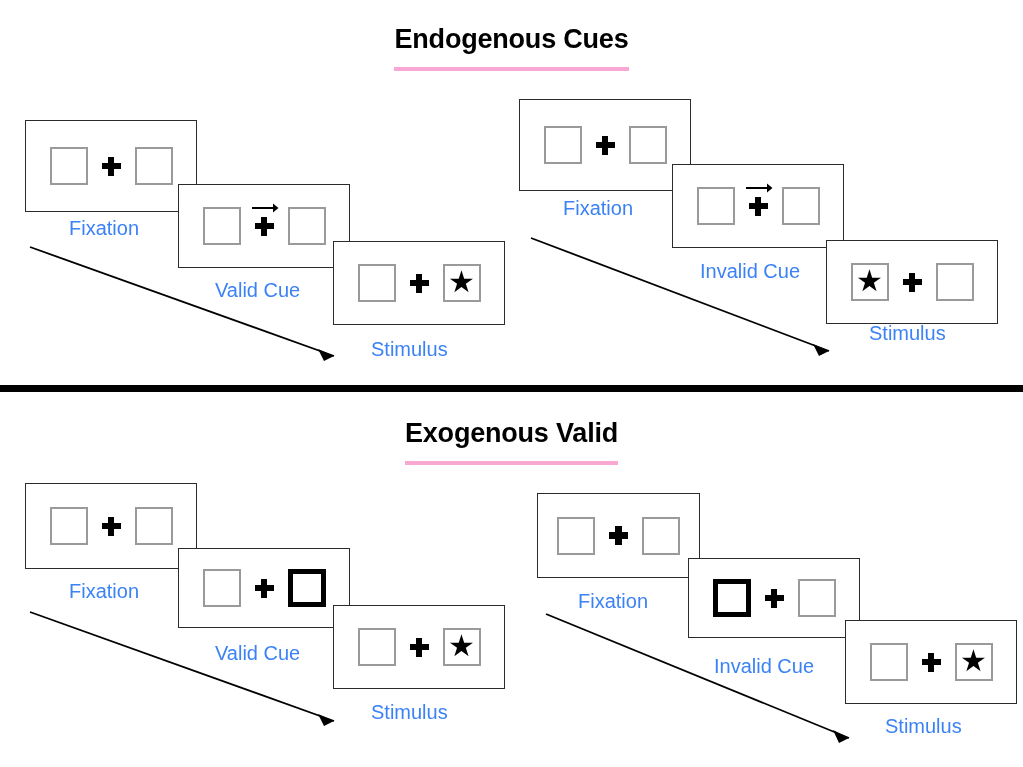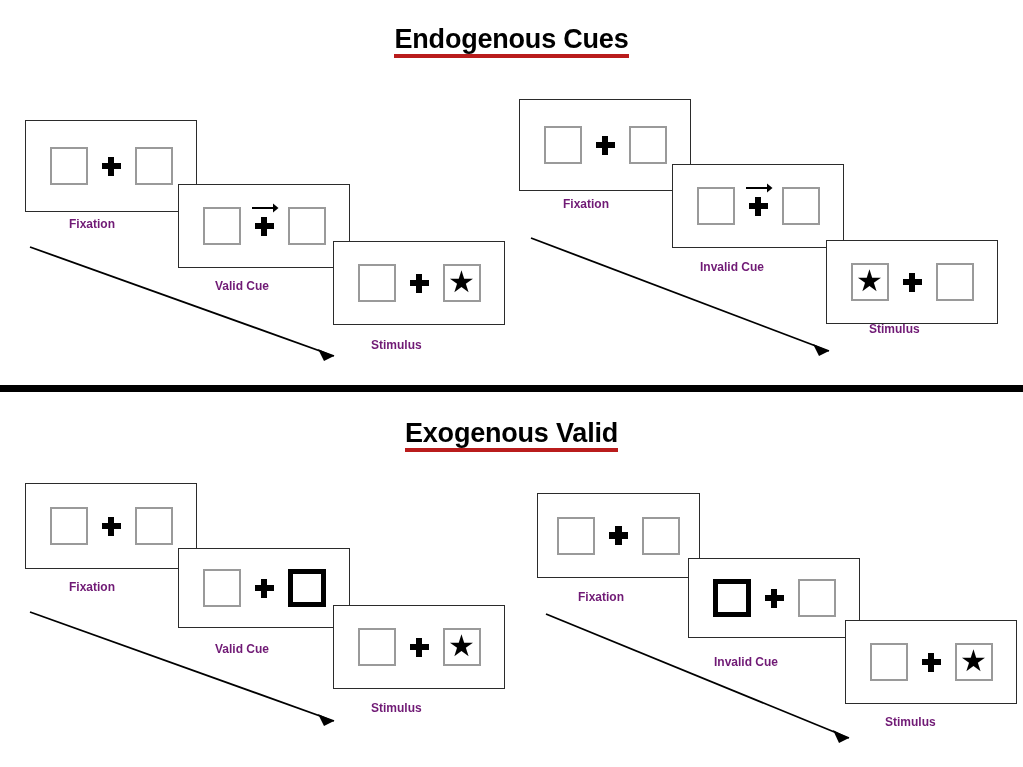--- a/index.html
+++ b/index.html
@@ -20,22 +20,22 @@
   .section-title {
     position: absolute;
     width: 100%;
     text-align: center;
     font-size: 27px;
     font-weight: bold;
     letter-spacing: -0.2px;
     color: #000;
   }
   .section-title span.ttl {
-    border-bottom: 4px solid #b91c1c;
-    padding-bottom: 1px;
+    border-bottom: 4px solid #f9a8d4;
+    padding-bottom: 14px;
     display: inline-block;
     line-height: 1.05;
   }
   #endo-title { top: 24px; }
   #exo-title  { top: 418px; }
 
   
   .divider {
     position: absolute;
     left: 0;
@@ -120,24 +120,24 @@
     left: -4px;
     top: -15px;
     width: 28px;
     height: 12px;
     overflow: visible;
   }
 
   
   .caption {
     position: absolute;
-    font-size: 12px;
-    font-weight: bold;
+    font-size: 20px;
+    font-weight: normal;
     white-space: nowrap;
-    color: #701a75;
+    color: #3b82f6;
   }
 
   
   .time-arrow {
     position: absolute;
     overflow: visible;
   }
 </style>
 </head>
 <body>

